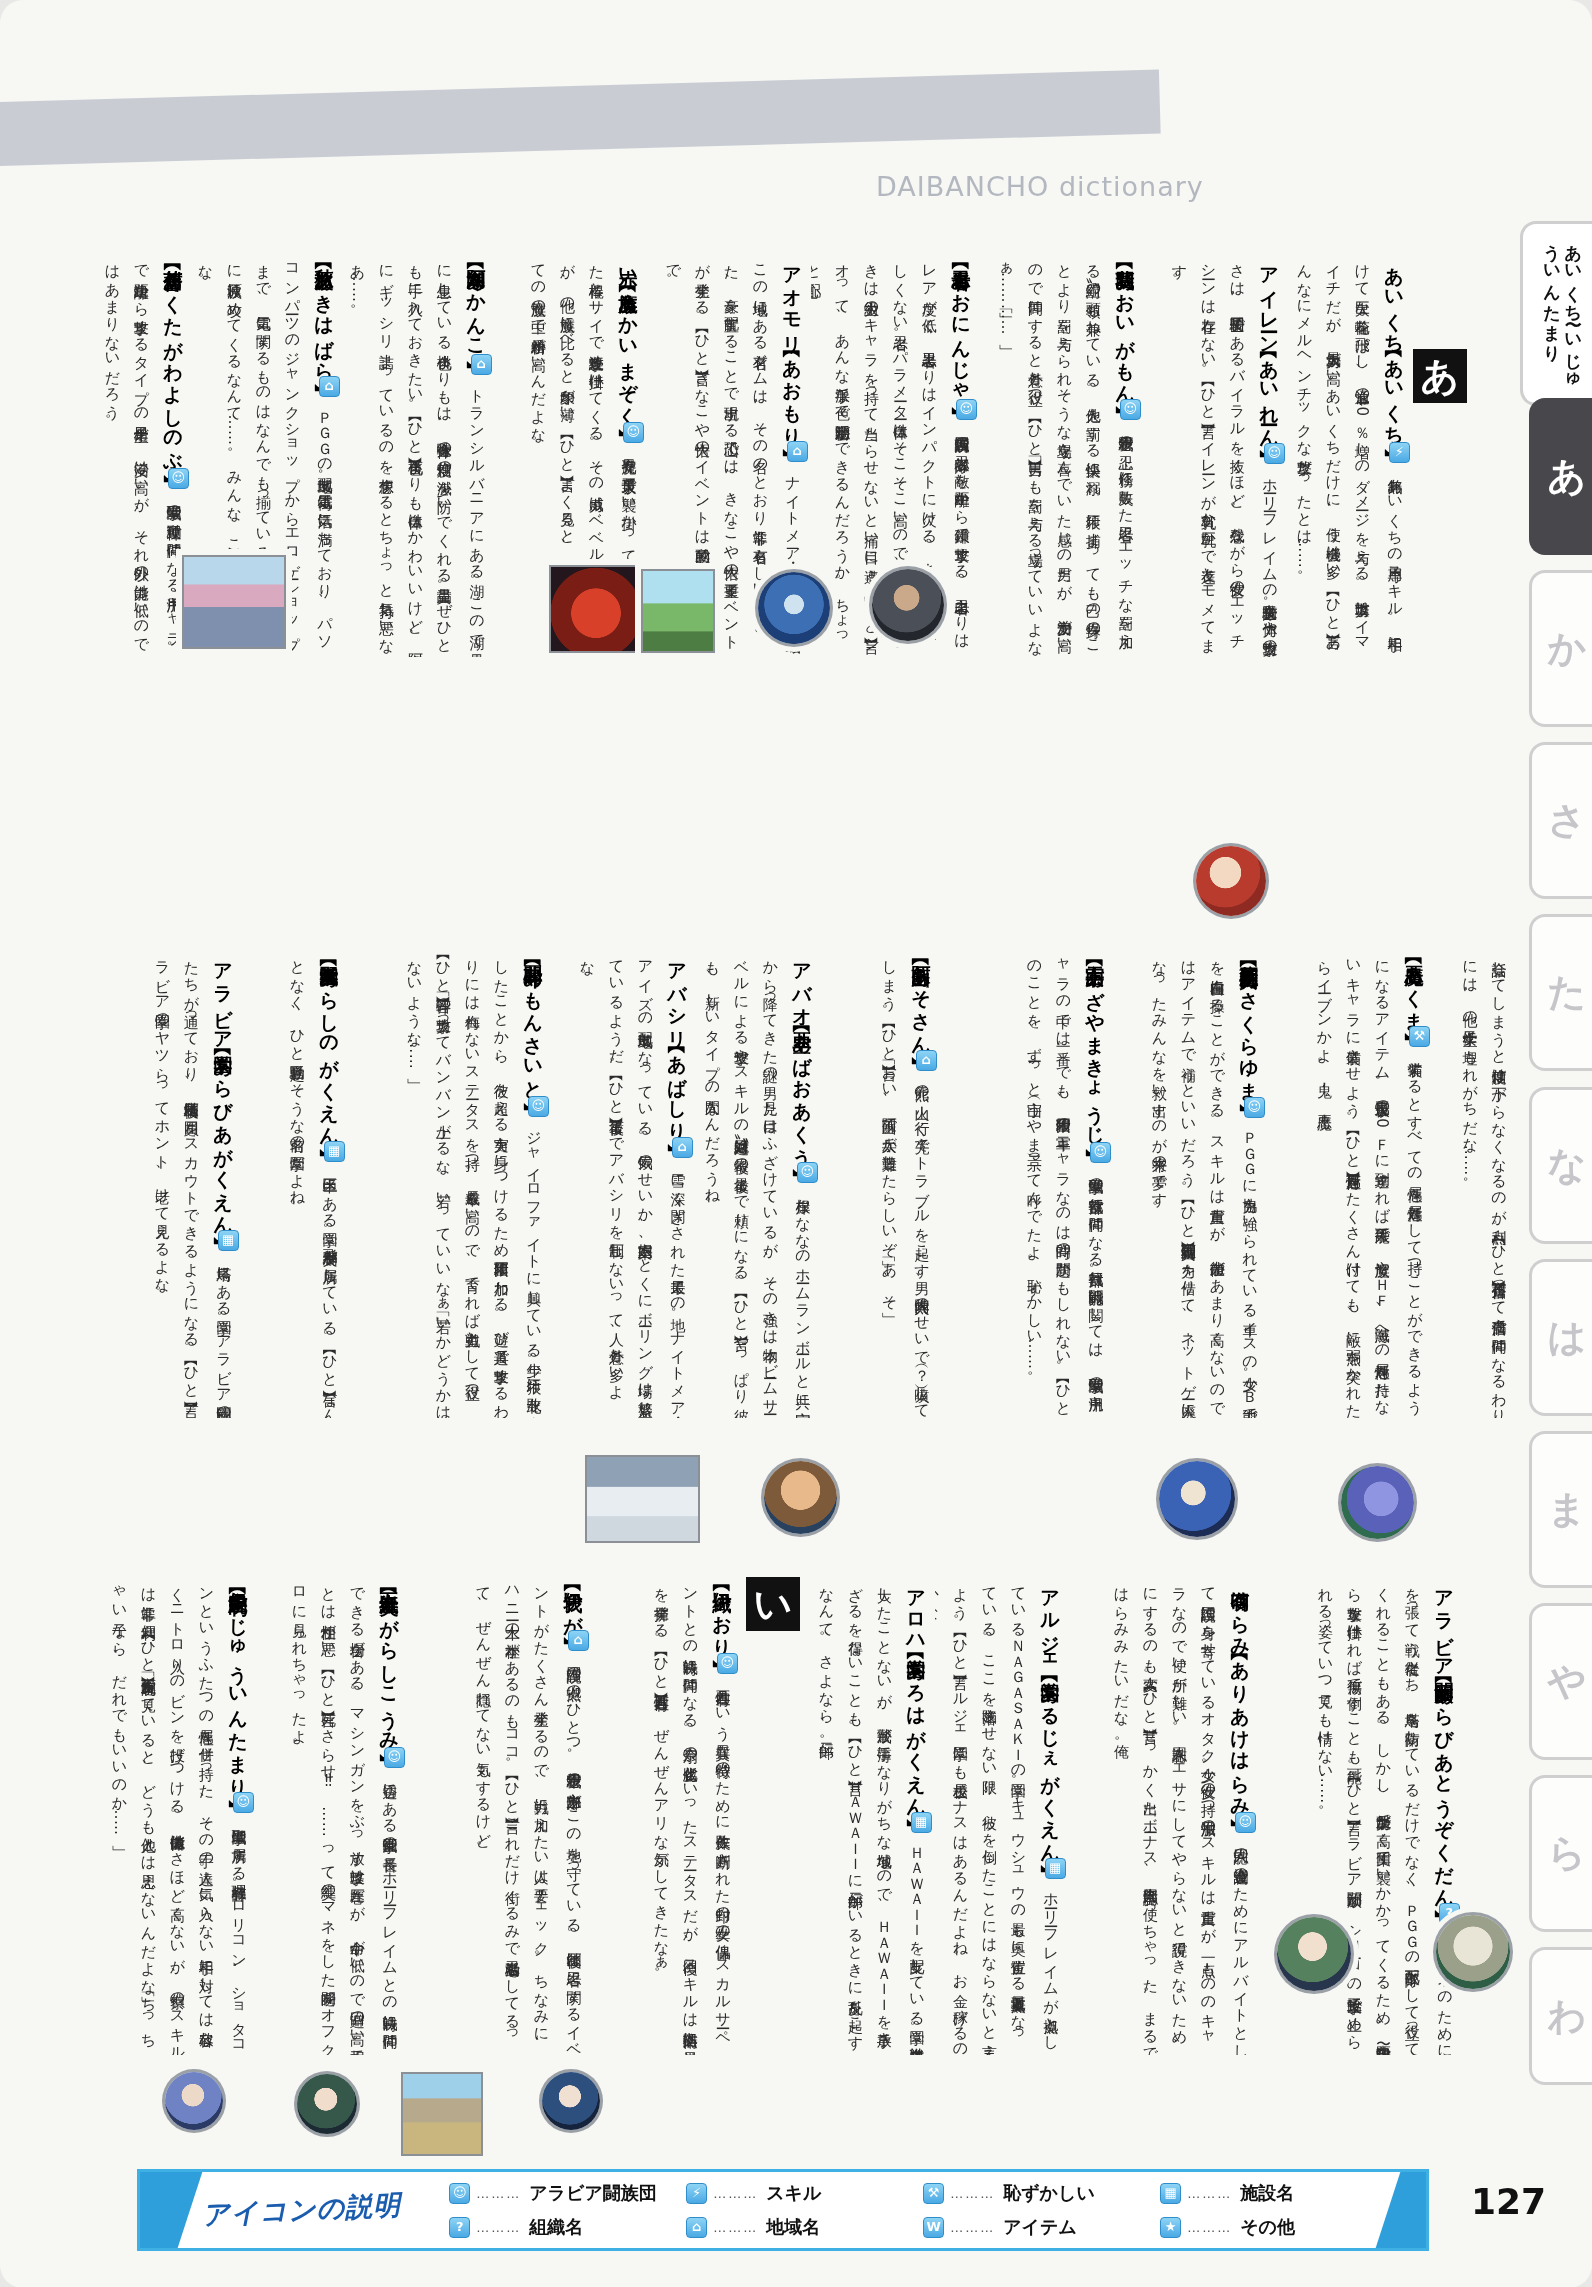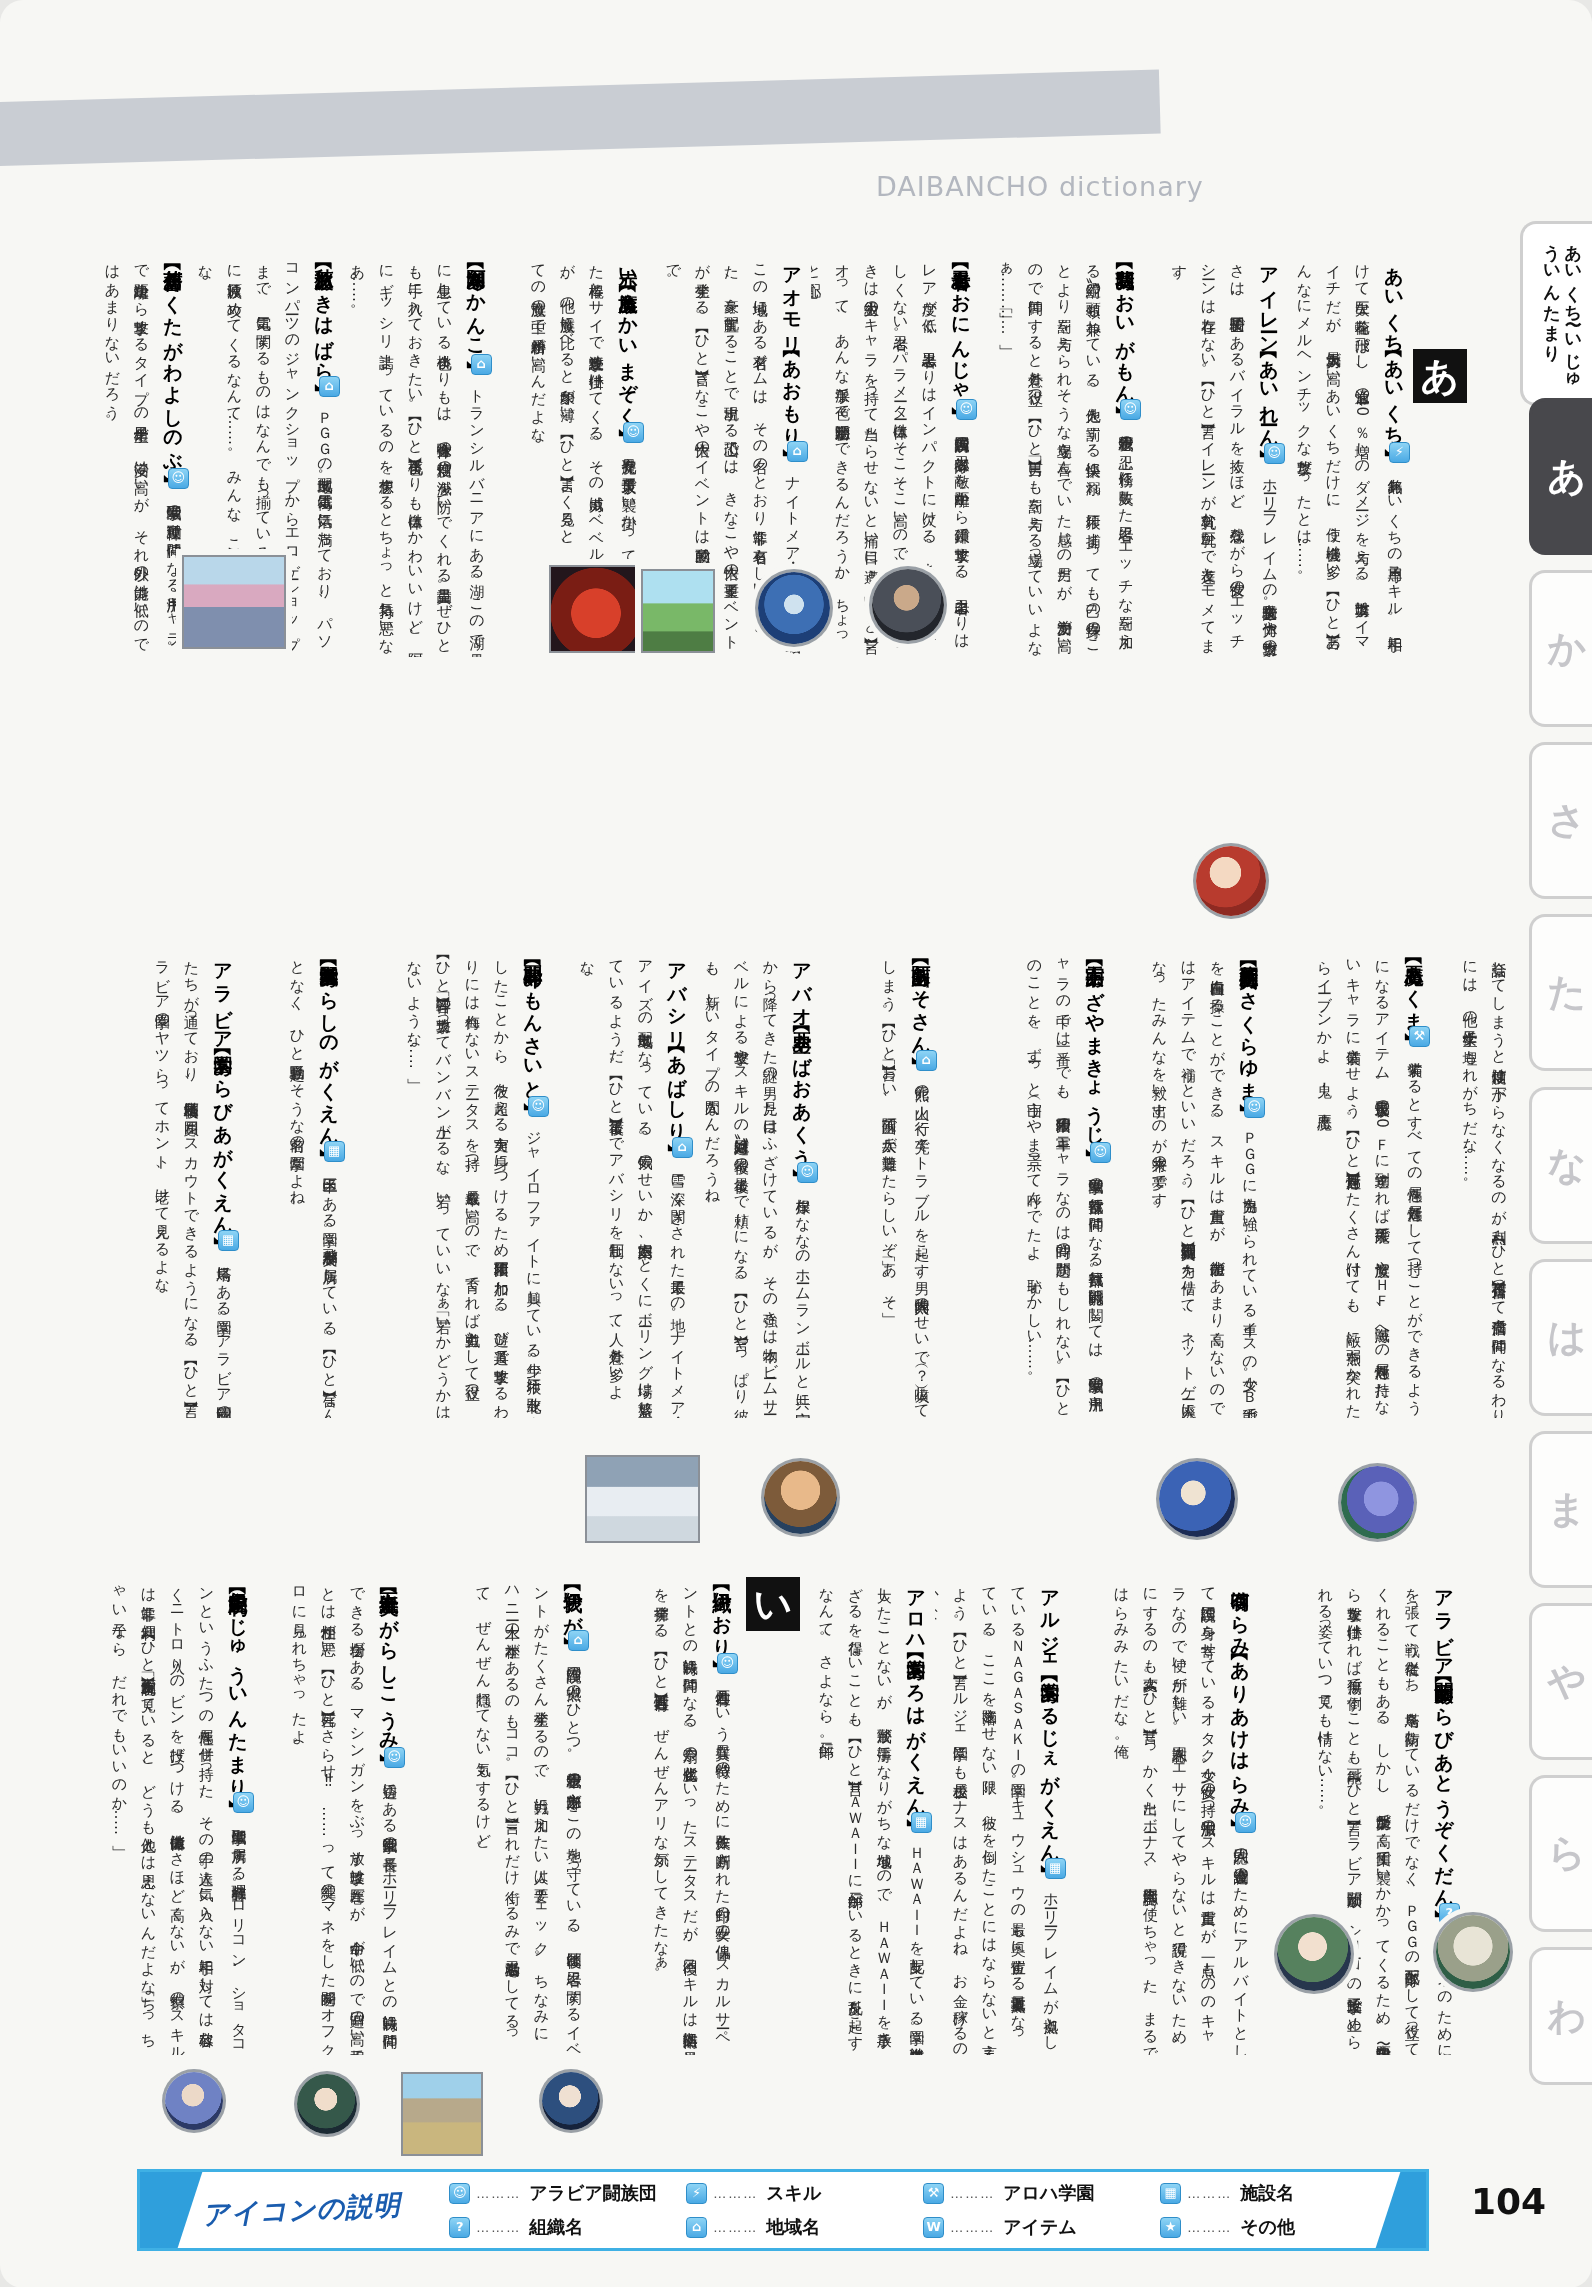--- a/index.html
+++ b/index.html
@@ -226,21 +226,21 @@
           <span>アラビア闘族団</span>
         </div>
       <div class="litem">
           <span class="icon">⚡</span>
           <span class="dots">………</span>
           <span>スキル</span>
         </div>
       <div class="litem">
           <span class="icon">⚒</span>
           <span class="dots">………</span>
-          <span>アロハ学園</span>
+          <span>恥ずかしい</span>
         </div>
       <div class="litem">
           <span class="icon">▦</span>
           <span class="dots">………</span>
           <span>施設名</span>
         </div>
       <div class="litem">
           <span class="icon">?</span>
           <span class="dots">………</span>
           <span>組織名</span>
@@ -256,15 +256,15 @@
           <span>アイテム</span>
         </div>
       <div class="litem">
           <span class="icon">★</span>
           <span class="dots">………</span>
           <span>その他</span>
         </div>
     </div>
   </div>
 
-  <div class="pageno">104</div>
+  <div class="pageno">127</div>
 </div>
 
 
 </body></html>

